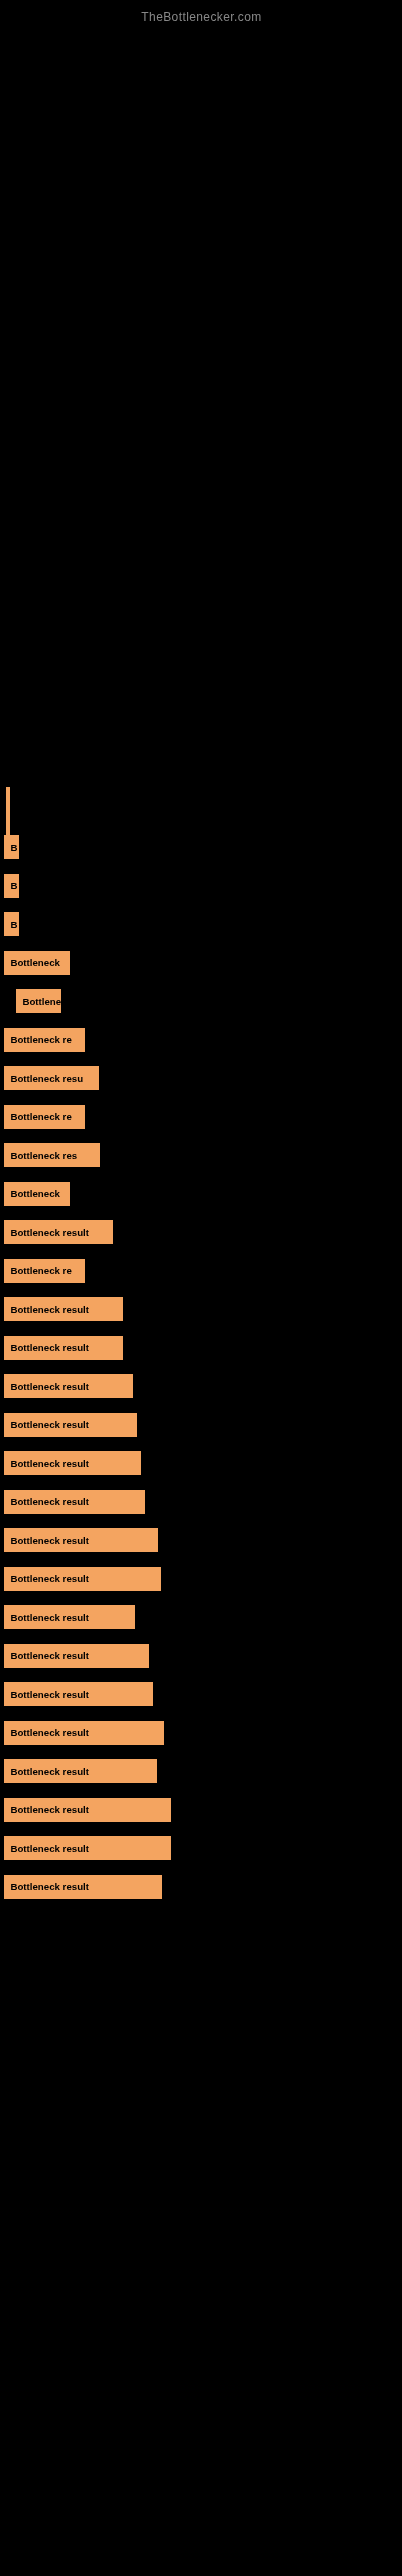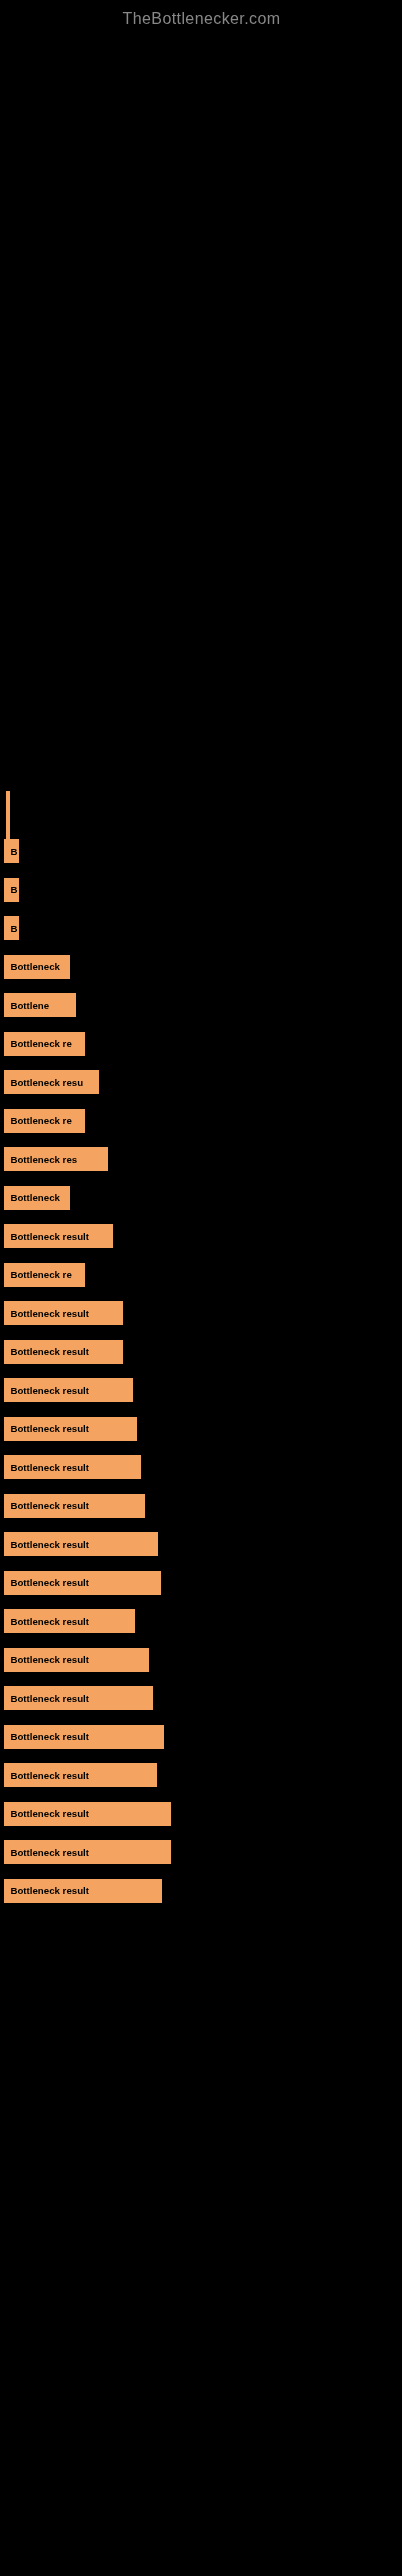--- a/index.html
+++ b/index.html
@@ -12,21 +12,21 @@
       background-color: #000000;
       width: 403px;
       min-height: 2576px;
       font-family: Arial, sans-serif;
       position: relative;
       overflow-x: hidden;
     }
 
     .site-title {
       color: #888888;
-      font-size: 16px;
+      font-size: 12px;
       text-align: center;
       padding: 9.7px 0 6.4px 0;
       letter-spacing: 0.4px;
     }
 
     .main-container {
       padding: 0 0 16px 0;
     }
 
     .bar-item {
@@ -56,25 +56,25 @@
   <div style="height: 805px; background: #000; position: relative;">
 
     <div style="position:absolute; left:6.4px; top:757px; width:4px; height:72px; background:#F4A460;"></div>
   </div>
 
   <div id="bars-container">
   <div class="bar-item"><div class="bar-inner" style="width: 14.5px;">B</div></div>
       <div class="bar-item"><div class="bar-inner" style="width: 14.5px;">B</div></div>
       <div class="bar-item"><div class="bar-inner" style="width: 14.5px;">B</div></div>
       <div class="bar-item"><div class="bar-inner" style="width: 66px;">Bottleneck</div></div>
-      <div class="bar-item"><div class="bar-inner" style="width: 72px;">Bottlene</div></div>
+      <div class="bar-item"><div class="bar-inner" style="width: 45px; margin-left: 12px;">Bottlene</div></div>
       <div class="bar-item"><div class="bar-inner" style="width: 81px;">Bottleneck re</div></div>
       <div class="bar-item"><div class="bar-inner" style="width: 95px; text-align: center;">Bottleneck resu</div></div>
       <div class="bar-item"><div class="bar-inner" style="width: 81px;">Bottleneck re</div></div>
-      <div class="bar-item"><div class="bar-inner" style="width: 104px;">Bottleneck res</div></div>
+      <div class="bar-item"><div class="bar-inner" style="width: 96px;">Bottleneck res</div></div>
       <div class="bar-item"><div class="bar-inner" style="width: 66px;">Bottleneck</div></div>
       <div class="bar-item"><div class="bar-inner" style="width: 109px;">Bottleneck result</div></div>
       <div class="bar-item"><div class="bar-inner" style="width: 81px;">Bottleneck re</div></div>
       <div class="bar-item"><div class="bar-inner" style="width: 119px;">Bottleneck result</div></div>
       <div class="bar-item"><div class="bar-inner" style="width: 119px;">Bottleneck result</div></div>
       <div class="bar-item"><div class="bar-inner" style="width: 129px;">Bottleneck result</div></div>
       <div class="bar-item"><div class="bar-inner" style="width: 133px;">Bottleneck result</div></div>
       <div class="bar-item"><div class="bar-inner" style="width: 137px;">Bottleneck result</div></div>
       <div class="bar-item"><div class="bar-inner" style="width: 141px;">Bottleneck result</div></div>
       <div class="bar-item"><div class="bar-inner" style="width: 154px;">Bottleneck result</div></div>

